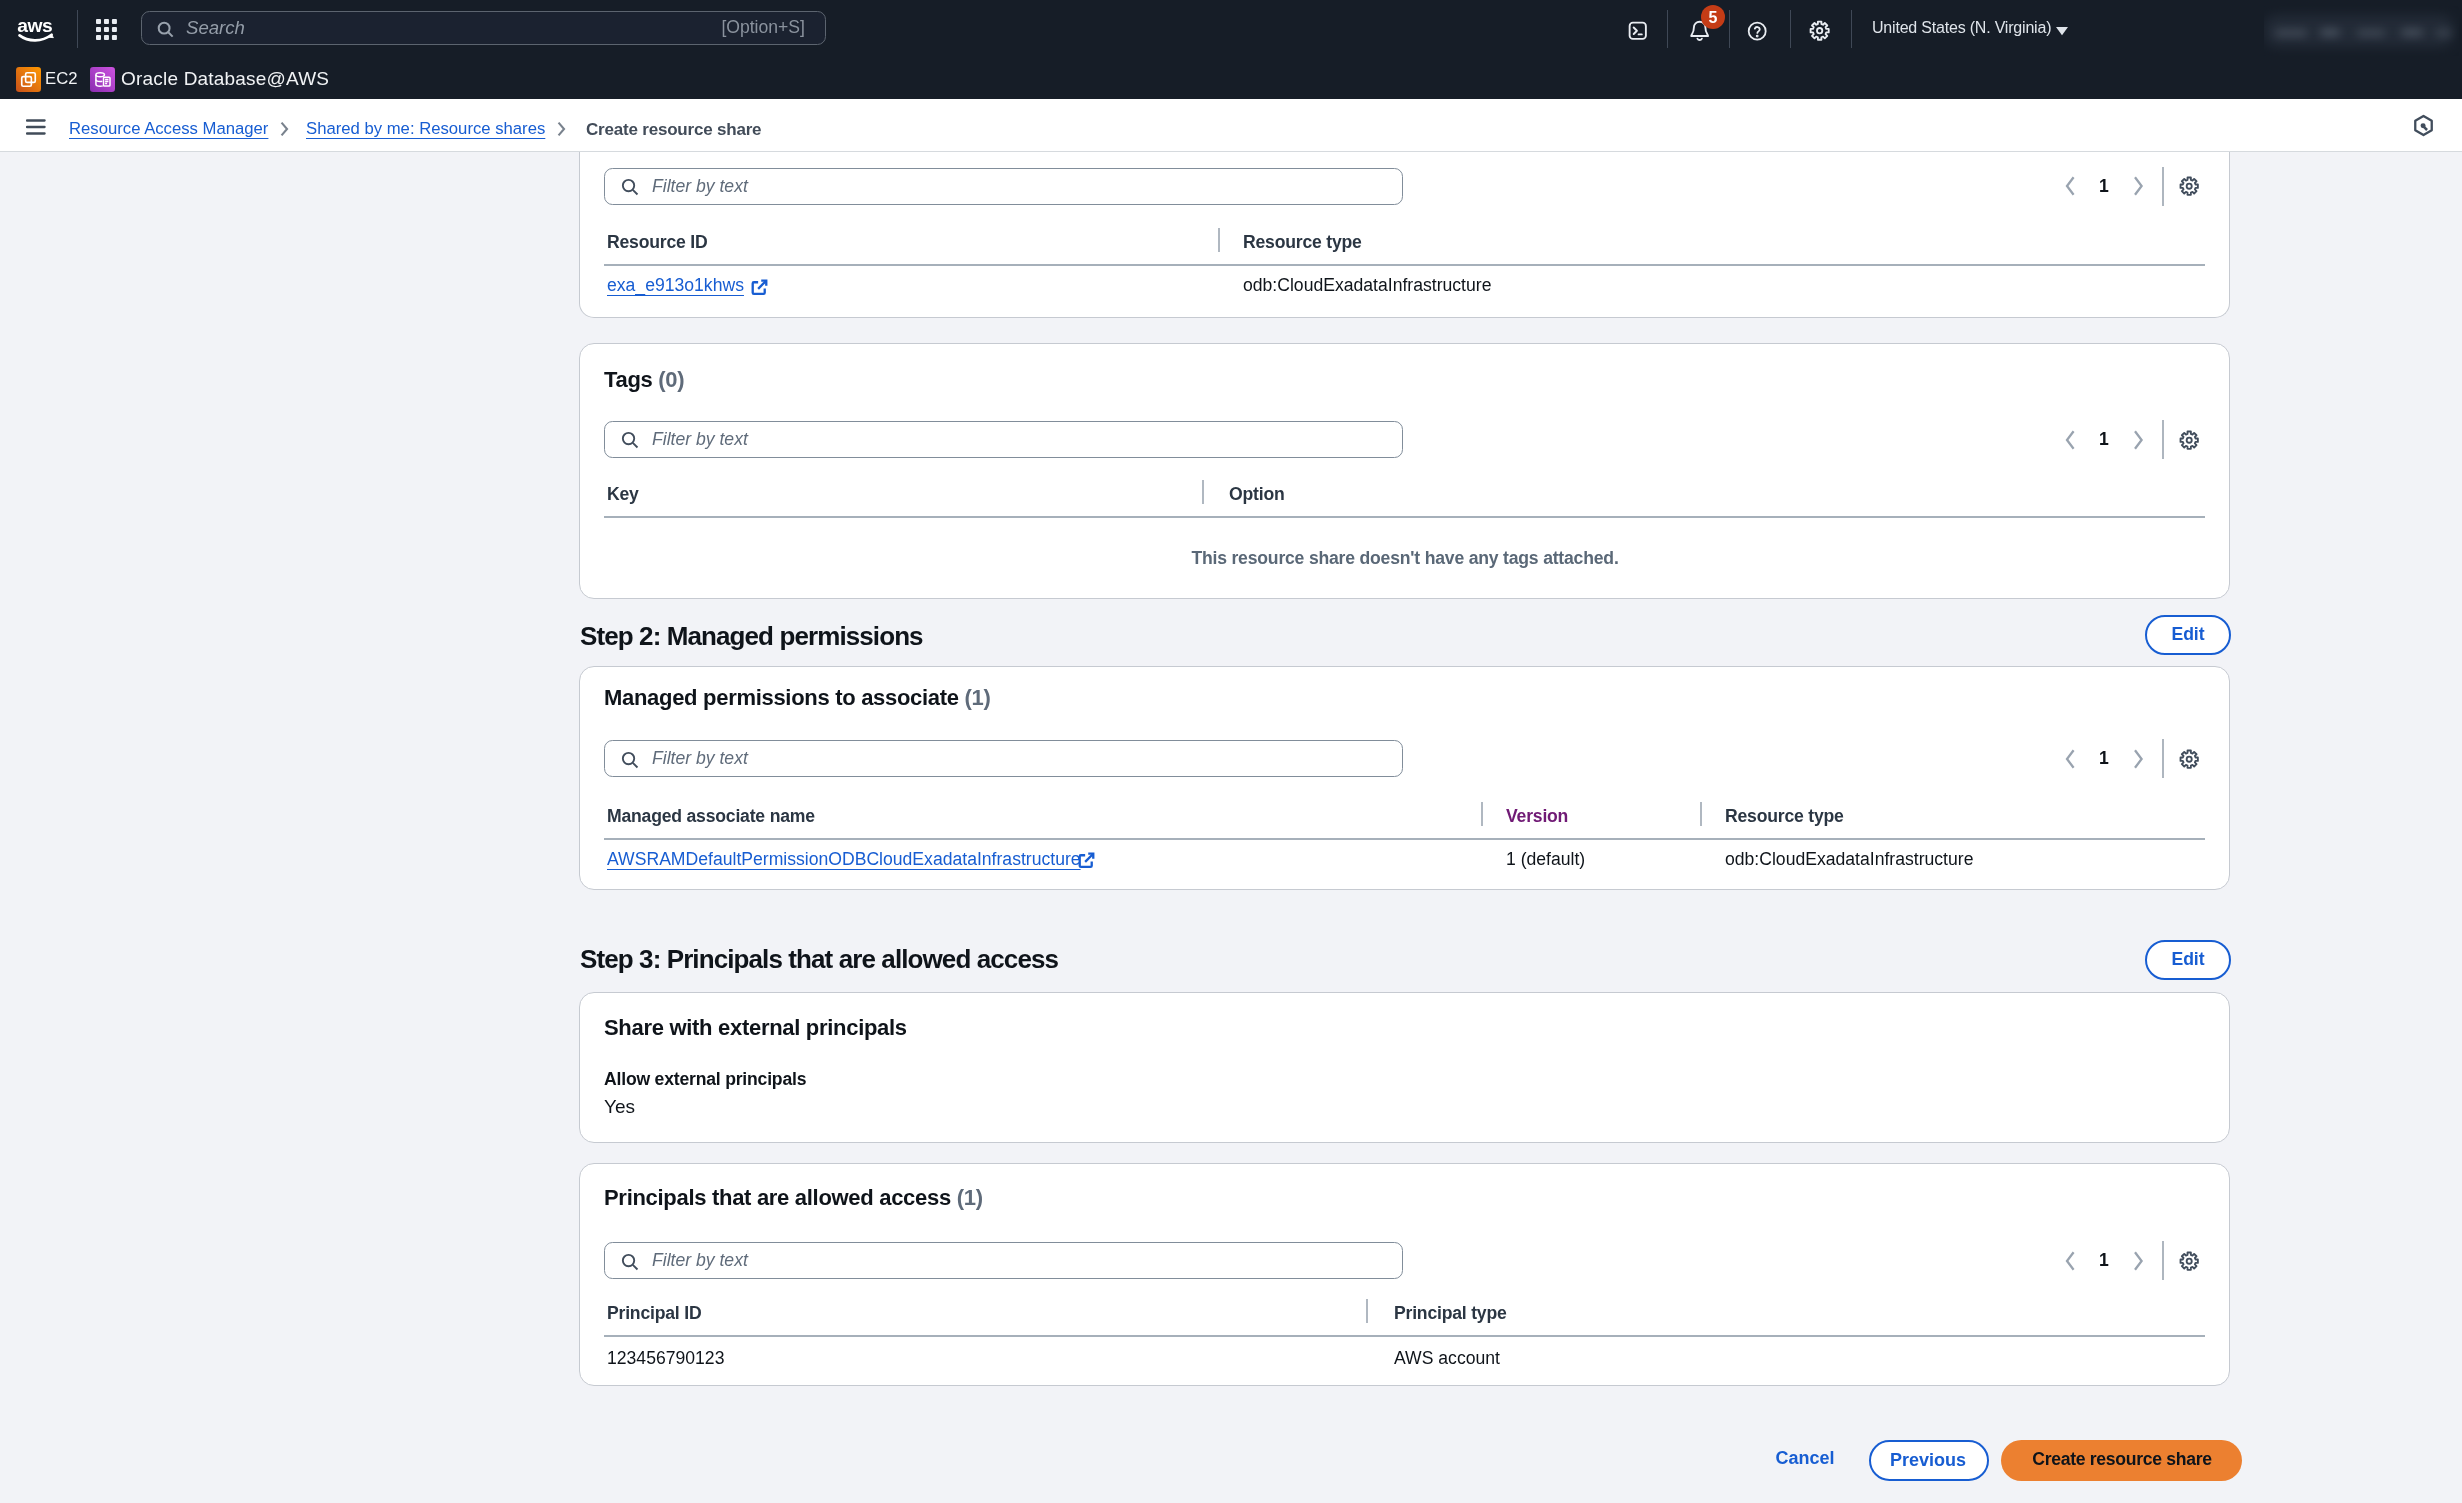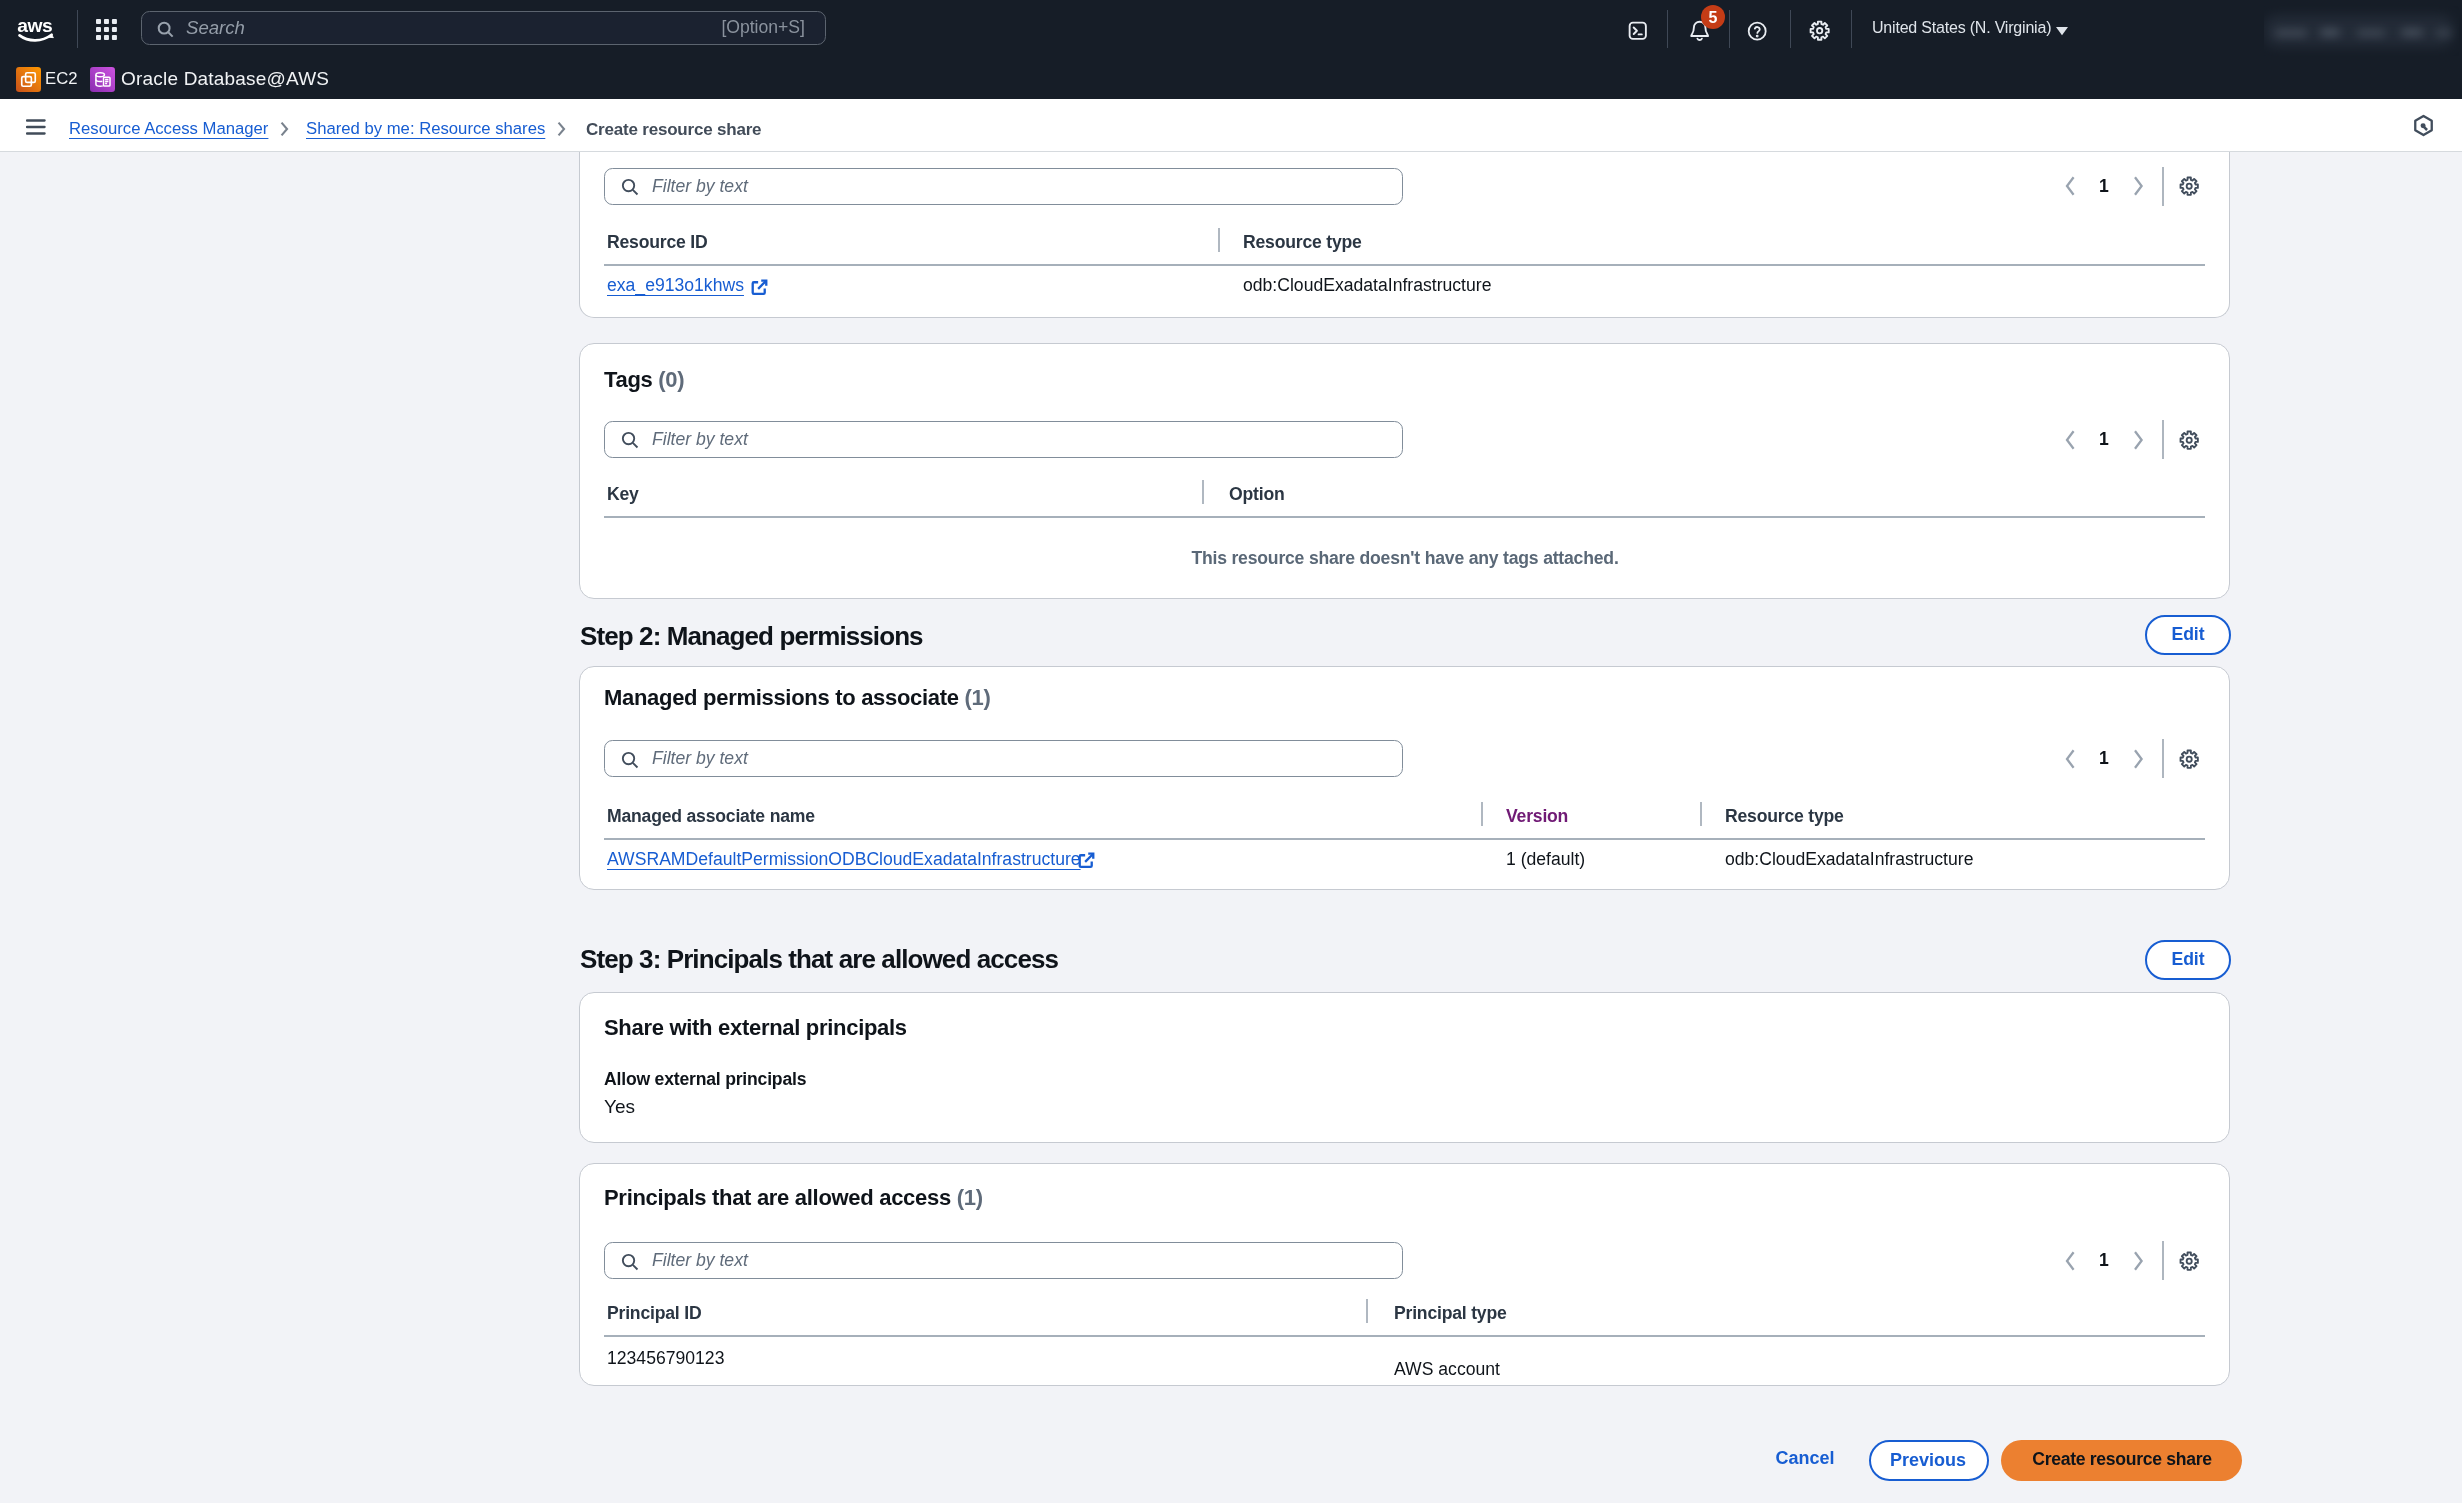--- a/index.html
+++ b/index.html
@@ -236,18 +236,18 @@
 <div style="position:absolute;left:2162px;top:1241px;width:1.9px;height:39px;background:#aeb6bf"></div>
 <svg style="position:absolute;left:2179px;top:1251px" width="20.4" height="20.4" viewBox="0 0 24 24" fill="none" stroke="#414d5c" stroke-width="2.18" stroke-linejoin="round" stroke-linecap="round">
     <path d="M10.01 4.56 L10.02 1.79 L13.98 1.79 L13.99 4.56 L15.85 5.33 L17.82 3.38 L20.62 6.18 L18.67 8.15 L19.44 10.01 L22.21 10.02 L22.21 13.98 L19.44 13.99 L18.67 15.85 L20.62 17.82 L17.82 20.62 L15.85 18.67 L13.99 19.44 L13.98 22.21 L10.02 22.21 L10.01 19.44 L8.15 18.67 L6.18 20.62 L3.38 17.82 L5.33 15.85 L4.56 13.99 L1.79 13.98 L1.79 10.02 L4.56 10.01 L5.33 8.15 L3.38 6.18 L6.18 3.38 L8.15 5.33 Z"></path>
     <circle cx="12" cy="12" r="3.0"></circle>
   </svg>
 <div style="position:absolute;top:1305px;font-size:17.6px;line-height:17.6px;color:#2b3643;white-space:nowrap;left:607px;font-weight:bold;letter-spacing:-0.2px;">Principal ID</div>
 <div style="position:absolute;left:1366px;top:1299px;width:1.9px;height:24px;background:#b0b8c1"></div>
 <div style="position:absolute;top:1305px;font-size:17.6px;line-height:17.6px;color:#2b3643;white-space:nowrap;left:1394px;font-weight:bold;letter-spacing:-0.2px;">Principal type</div>
 <div style="position:absolute;left:604px;top:1335px;width:1601px;height:1.9px;background:#a6b0ba"></div>
 <div style="position:absolute;top:1350px;font-size:17.6px;line-height:17.6px;color:#0f141a;white-space:nowrap;left:607px;">123456790123</div>
-<div style="position:absolute;top:1350px;font-size:17.6px;line-height:17.6px;color:#0f141a;white-space:nowrap;left:1394px;margin-top:11px;">AWS account</div>
+<div style="position:absolute;top:1350px;font-size:17.6px;line-height:17.6px;color:#0f141a;white-space:nowrap;left:1394px;">AWS account</div>
 <div style="position:absolute;top:1449px;font-size:18px;line-height:18px;color:#175dd2;white-space:nowrap;left:1805px;font-weight:bold;"><span style="position:relative;left:-50%">Cancel</span></div>
 <div style="position:absolute;left:1869px;top:1440px;width:120px;height:41px;border:2.3px solid #175dd2;border-radius:20.4px;box-sizing:border-box;background:#fff"></div>
 <div style="position:absolute;top:1451px;font-size:18px;line-height:18px;color:#175dd2;white-space:nowrap;left:1928px;font-weight:bold;"><span style="position:relative;left:-50%">Previous</span></div>
 <div style="position:absolute;left:2001px;top:1440px;width:241px;height:41px;border-radius:20.4px;background:#ec8030"></div>
 <div style="position:absolute;top:1451px;font-size:17.6px;line-height:17.6px;color:#0f141a;white-space:nowrap;left:2122px;font-weight:bold;letter-spacing:-0.3px;"><span style="position:relative;left:-50%">Create resource share</span></div>
 
 </body></html>

